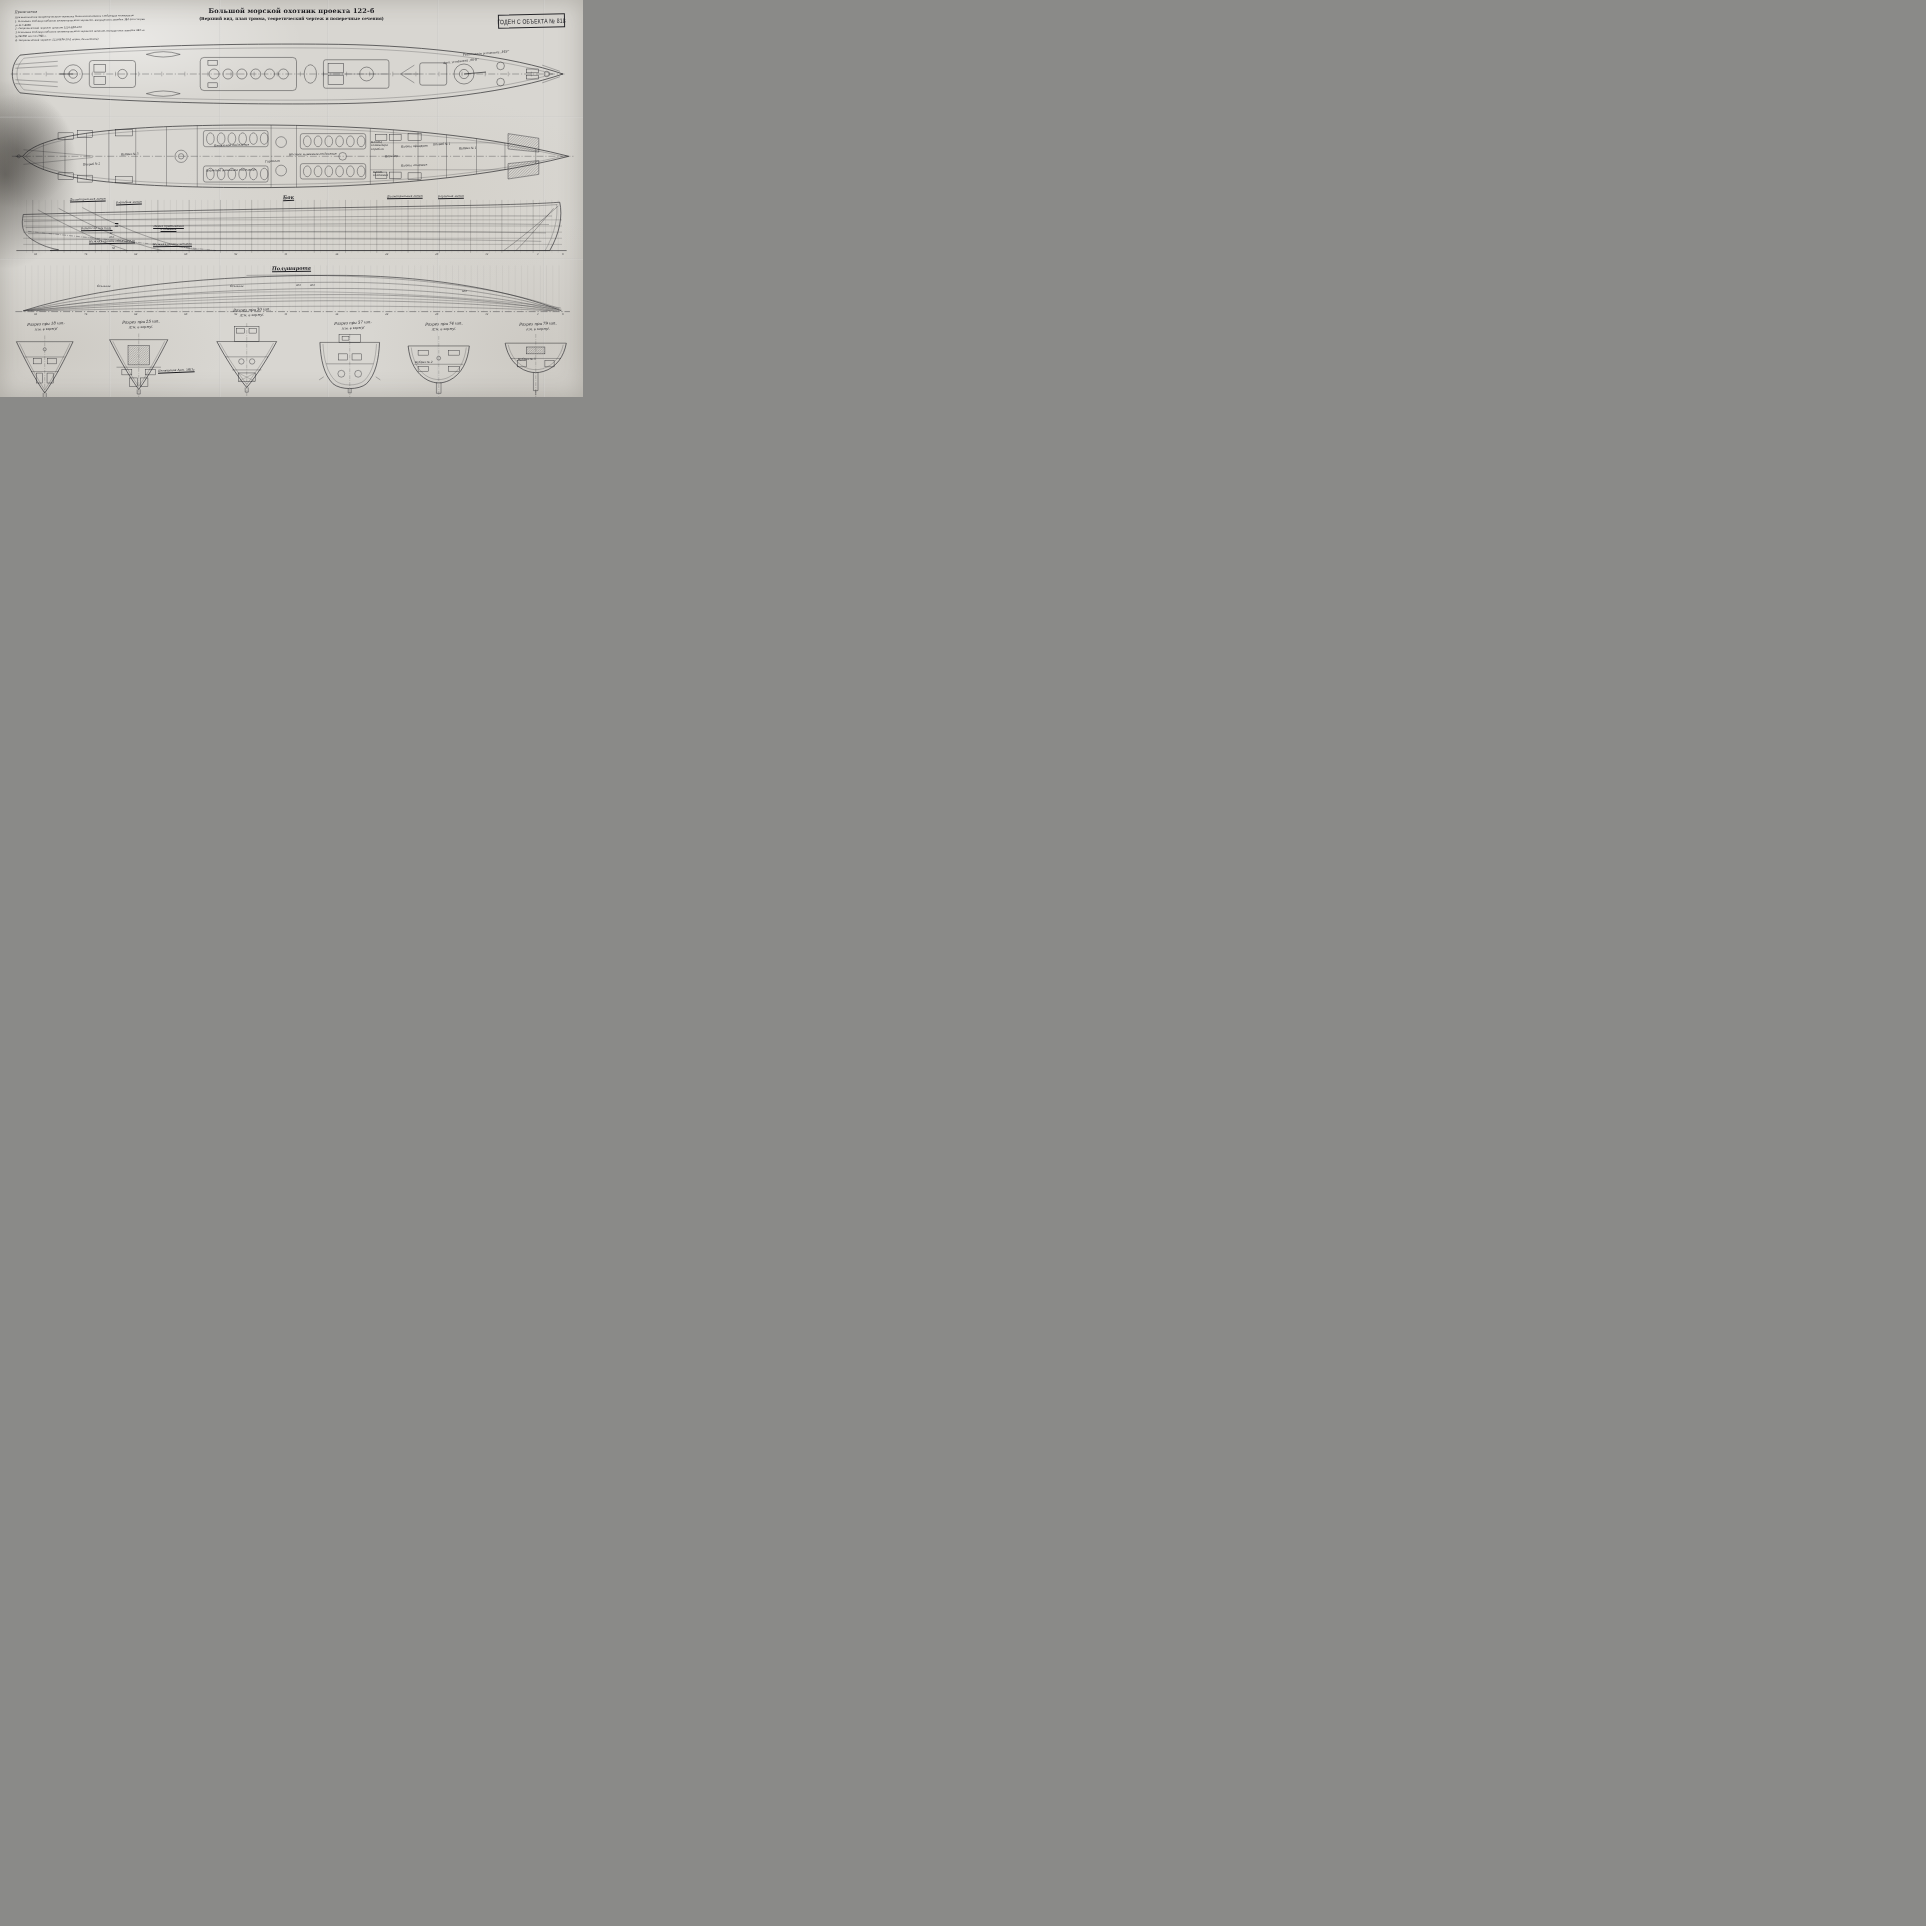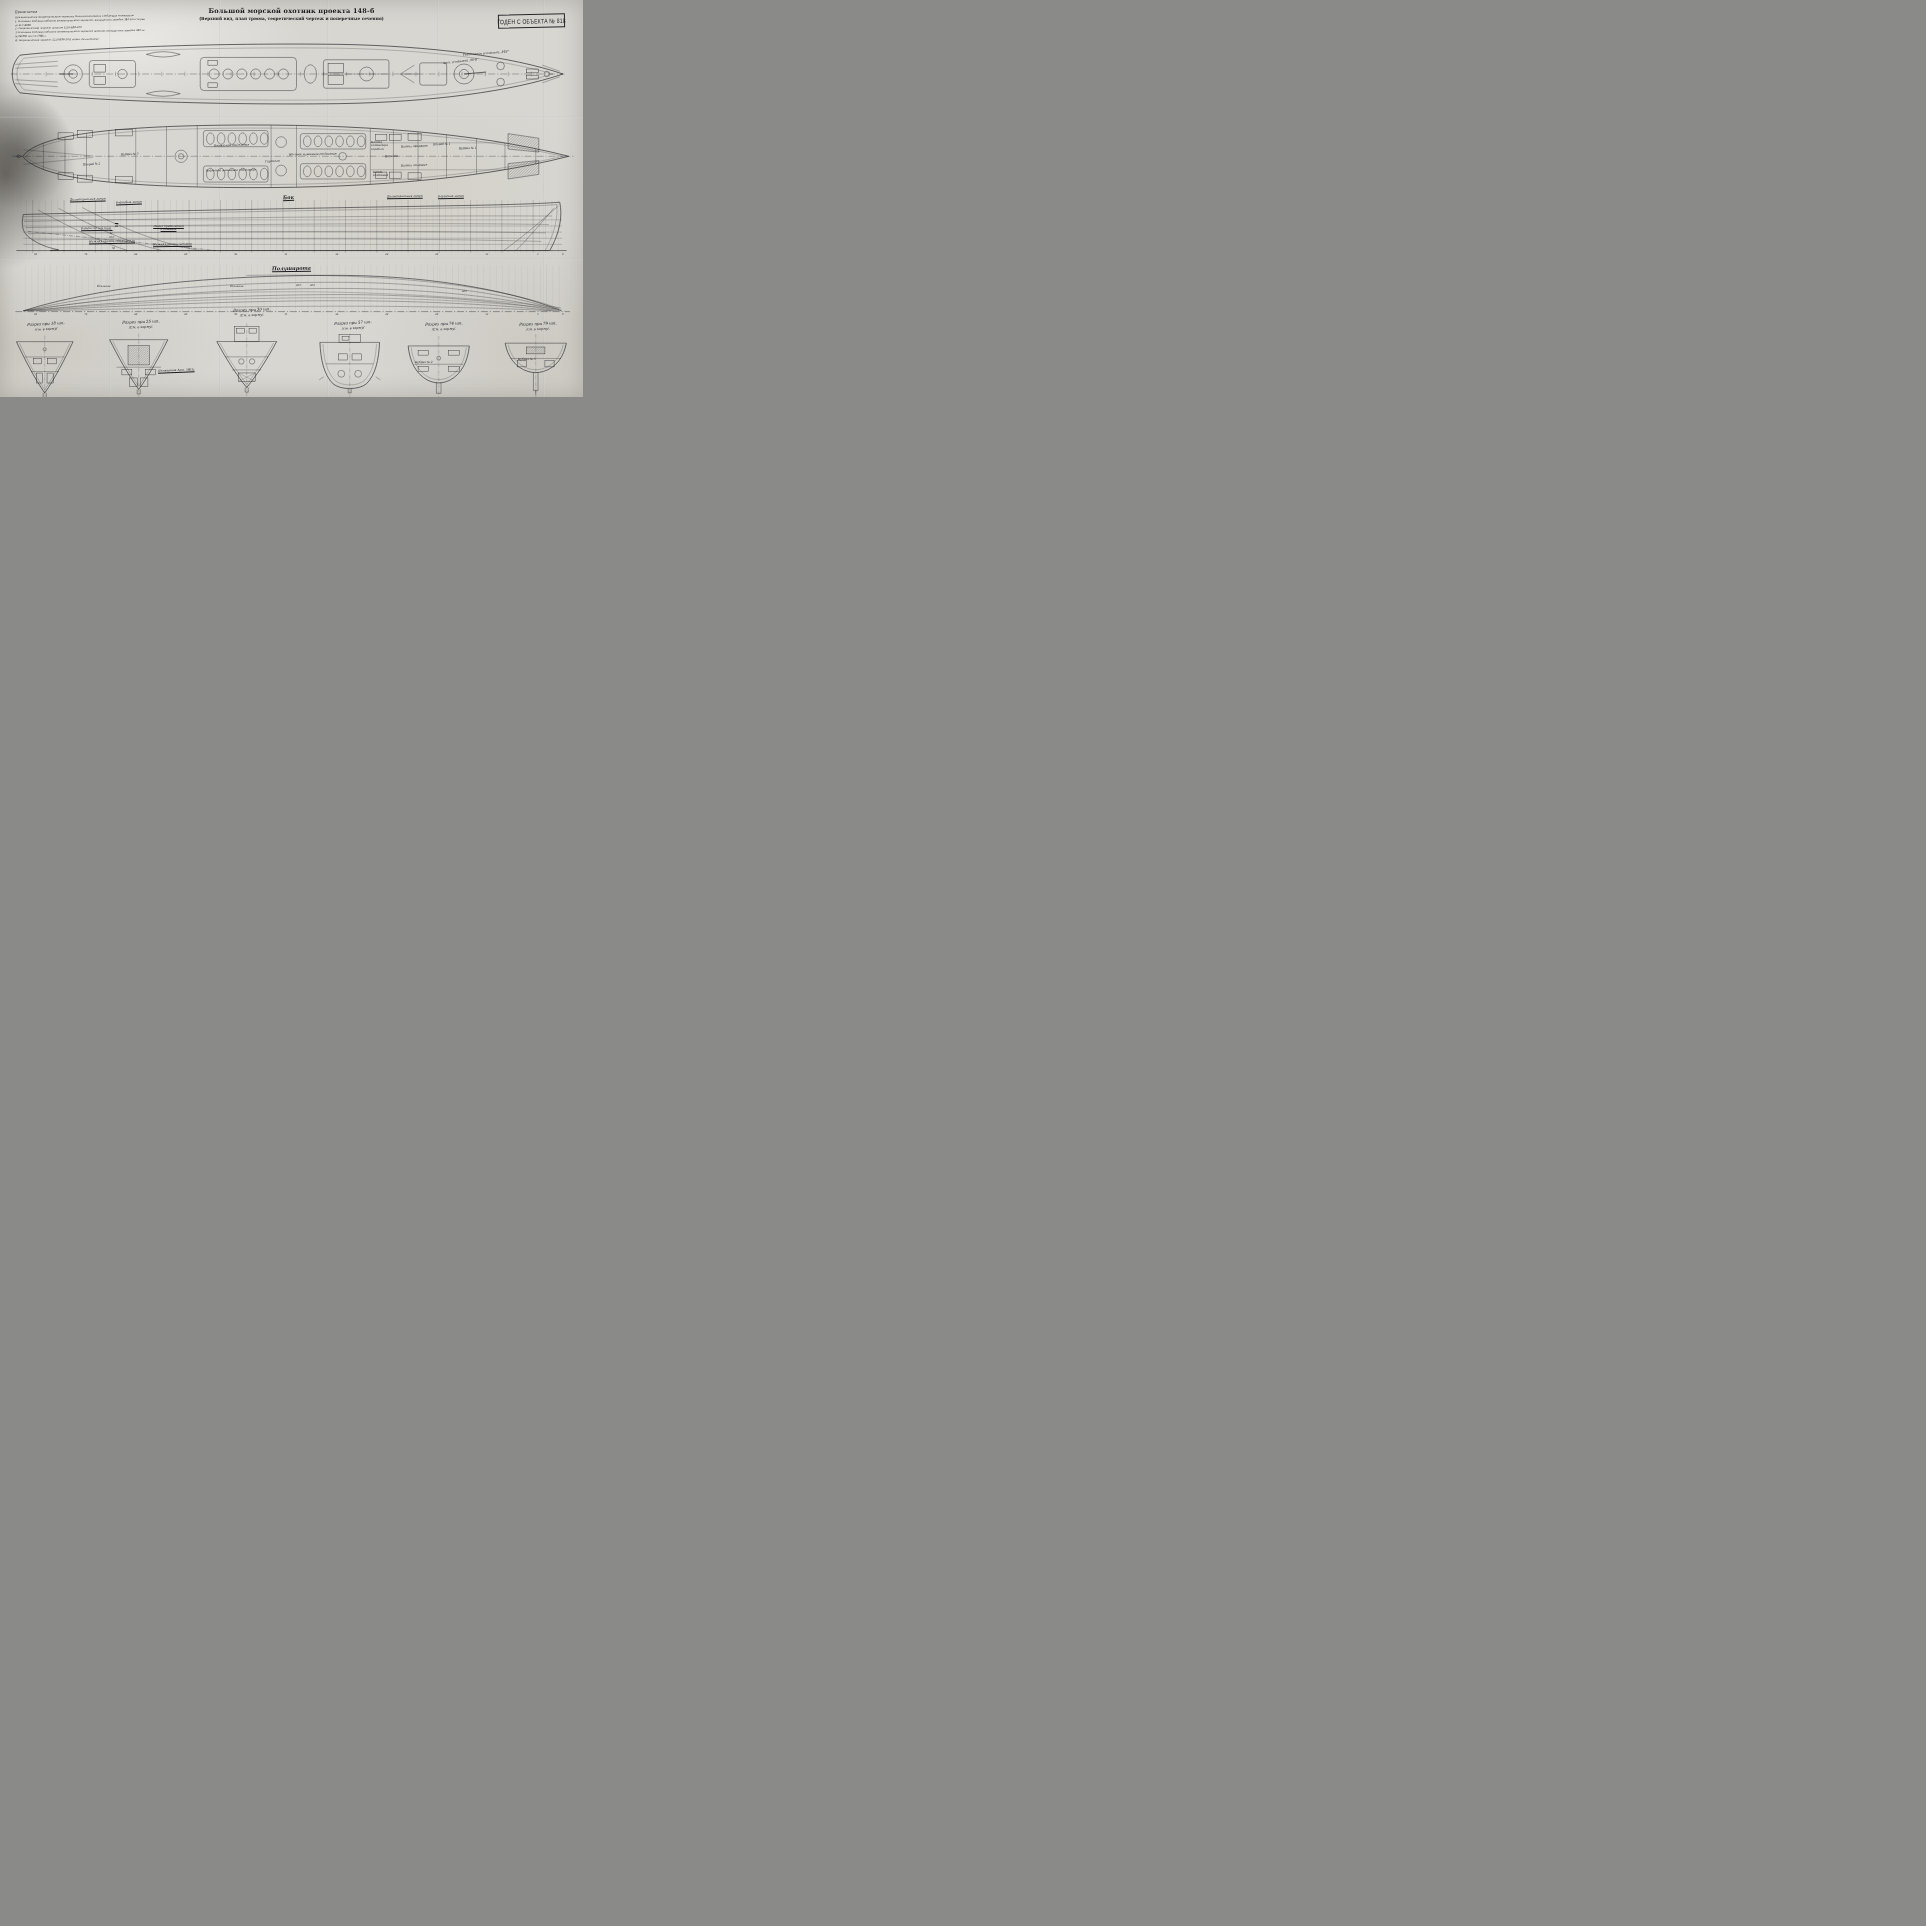--- a/index.html
+++ b/index.html
@@ -59,21 +59,21 @@
   <div class="notes">
     <div class="nh">Примечания</div>
     <div>При выполнении теоретического чертежа были использованы следующие материалы</div>
     <div>1. Плазовая таблица ординат теоретического чертежа, выпущенная заводом 340 для I серии за № С-4898</div>
     <div>2. Теоретический чертеж штанов 122б-Я98-200</div>
     <div>3. Плазовая таблица ординат теоретического чертежа штанов, выпущенная заводом 340 за № 04-996 от 5/а 1948 г.</div>
     <div>4. Теоретический чертеж 122б-Я96-30 (I серии, без штанов)</div>
   </div>
 
   <div class="title-block">
-    <div class="title-main">Большой морской охотник проекта 148-б</div>
+    <div class="title-main">Большой морской охотник проекта 122-б</div>
     <div class="title-sub">(Верхний вид, план трюма, теоретический чертеж и поперечные сечения)</div>
   </div>
 
   <div class="stamp">
     <span>ГОДЕН С ОБЪЕКТА № 818</span>
   </div>
 
   <svg style="left:0;top:32px" width="583" height="84" viewBox="0 0 1514 218">
     <g stroke="#1e1e22" fill="none" stroke-width="1.1">
       <path d="M28 109 H1466" stroke-dasharray="18 5 3 5" stroke-width="0.8"></path>

